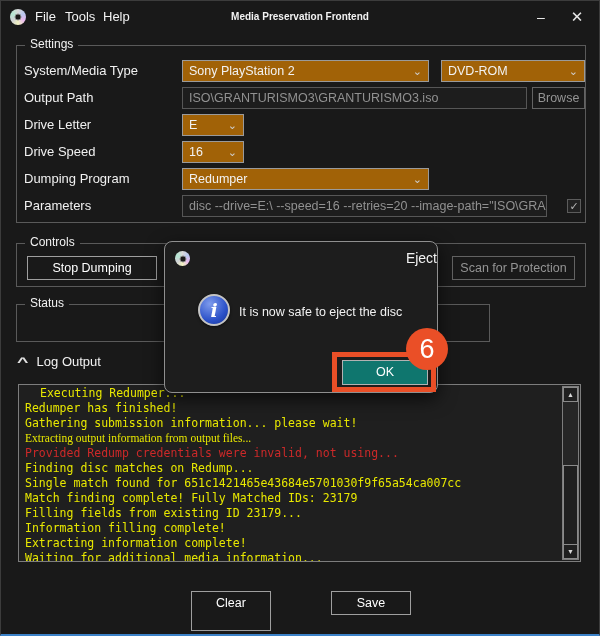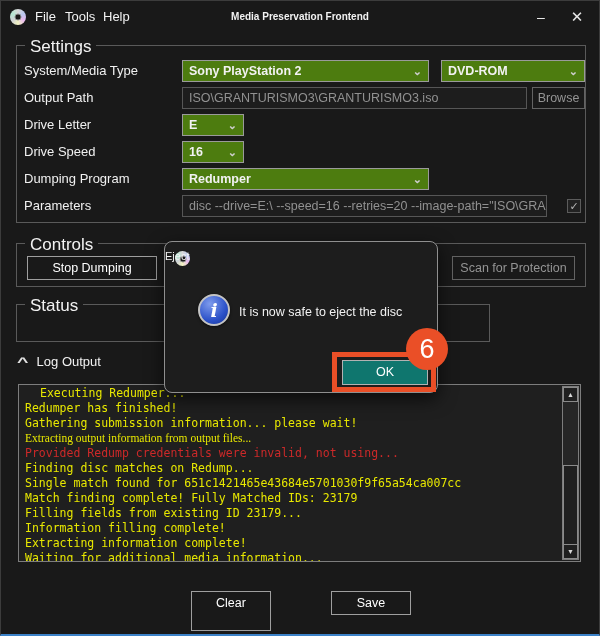--- a/index.html
+++ b/index.html
@@ -26,30 +26,30 @@
   .menu-item { position:absolute; top:0; height:32px; line-height:32px; font-size:13px; cursor:default; padding:0 2px; }
   .menu-file { left:32px; }
   .menu-tools { left:62px; }
   .menu-help { left:100px; }
   .title { position:absolute; left:0; right:0; top:0; height:32px; line-height:32px; text-align:center; font-size:10px; font-weight:bold; }
   .win-btn { position:absolute; top:0; width:32px; height:32px; line-height:32px; text-align:center; color:#e8e8e8; font-size:14px; }
   .win-min { right:42px; }
   .win-close { right:6px; font-size:15px; }
   
   .groupbox { position:absolute; border:1px solid #5a5a5a; }
-  .legend { position:absolute; top:-9px; left:8px; background:#191919; padding:0 5px; font-size:17px; color:#f2f2f2; }
+  .legend { position:absolute; top:-9px; left:8px; background:#191919; padding:0 5px; font-size:12px; color:#f2f2f2; }
   .gb-settings { left:15px; top:44px; width:570px; height:178px; }
   .gb-controls { left:15px; top:242px; width:570px; height:44px; }
   .gb-status  { left:15px; top:303px; width:474px; height:38px;padding-left:43px; }
   .srow { position:absolute; left:0; right:0; height:22px; }
   .r1{top:14px} .r2{top:41px} .r3{top:68px} .r4{top:95px} .r5{top:122px} .r6{top:149px}
   .flabel { position:absolute; left:7px; top:0; line-height:22px; font-size:13px; color:#f0f0f0; }
   .combo {
-    position:absolute; top:0; height:22px; background:#4d7c0f;
-    border:1px solid #9a9a9a; display:flex; align-items:center; font-size:12.5px;font-weight:bold;
+    position:absolute; top:0; height:22px; background:#a16207;
+    border:1px solid #9a9a9a; display:flex; align-items:center; font-size:12.5px;
   }
   .combo-value { padding-left:6px; flex:1 1 auto; white-space:nowrap; overflow:hidden; }
   .chev { flex:0 0 auto; padding-right:6px; color:#cfcfcf; font-size:11px; line-height:22px; }
   .co-system { left:165px; width:247px; }
   .co-media  { left:424px; width:144px; }
   .co-small  { left:165px; width:62px; }
   .co-program{ left:165px; width:247px; }
   .textbox {
     position:absolute; top:0; height:22px; background:#1d1d1d; border:1px solid #565656;
     color:#919191; font-size:12.5px; line-height:20px; padding:0 6px;
@@ -91,21 +91,21 @@
   
   .btn-clear { left:190px; top:590px; width:80px; height:40px; line-height:22px; }
   .btn-save  { left:330px; top:590px; width:80px; height:24px; line-height:22px; }
   
   .dialog {
     position:absolute; left:163px; top:240px; width:274px; height:152px;
     background:#1d1d1d; border:1px solid #8f8f8f; border-radius:8px;
     box-shadow:0 6px 18px rgba(0,0,0,0.65); z-index:10;
   }
   .dlg-icon { position:absolute; left:10px; top:9px; width:15px; height:15px; }
-  .dlg-title { position:absolute; left:0; right:0; top:8px; text-align:left; font-size:11px; color:#f2f2f2; }
+  .dlg-title { position:absolute; left:0; right:0; top:8px; text-align:right; font-size:14px; color:#f2f2f2; }
   .info-icon {
     position:absolute; left:33px; top:52px; width:32px; height:32px; border-radius:50%;
     background:radial-gradient(circle at 35% 28%, #7e9bec, #2a50c8 62%, #17348f);
     border:2px solid #c4c4c4; box-shadow:0 1px 3px rgba(0,0,0,0.6);
     color:#fff; text-align:center; line-height:28px; font-size:19px; font-weight:bold;
     font-family:"DejaVu Serif", serif; font-style:italic;
   }
   .dlg-message { position:absolute; left:74px; top:63px; font-size:12.5px; color:#f2f2f2; white-space:nowrap; }
   .btn-ok { left:177px; top:118px; width:86px; height:25px; line-height:23px; border-color:#b2b2b2; background:#0f766e; }
   .dialog .btn { position:absolute; }

